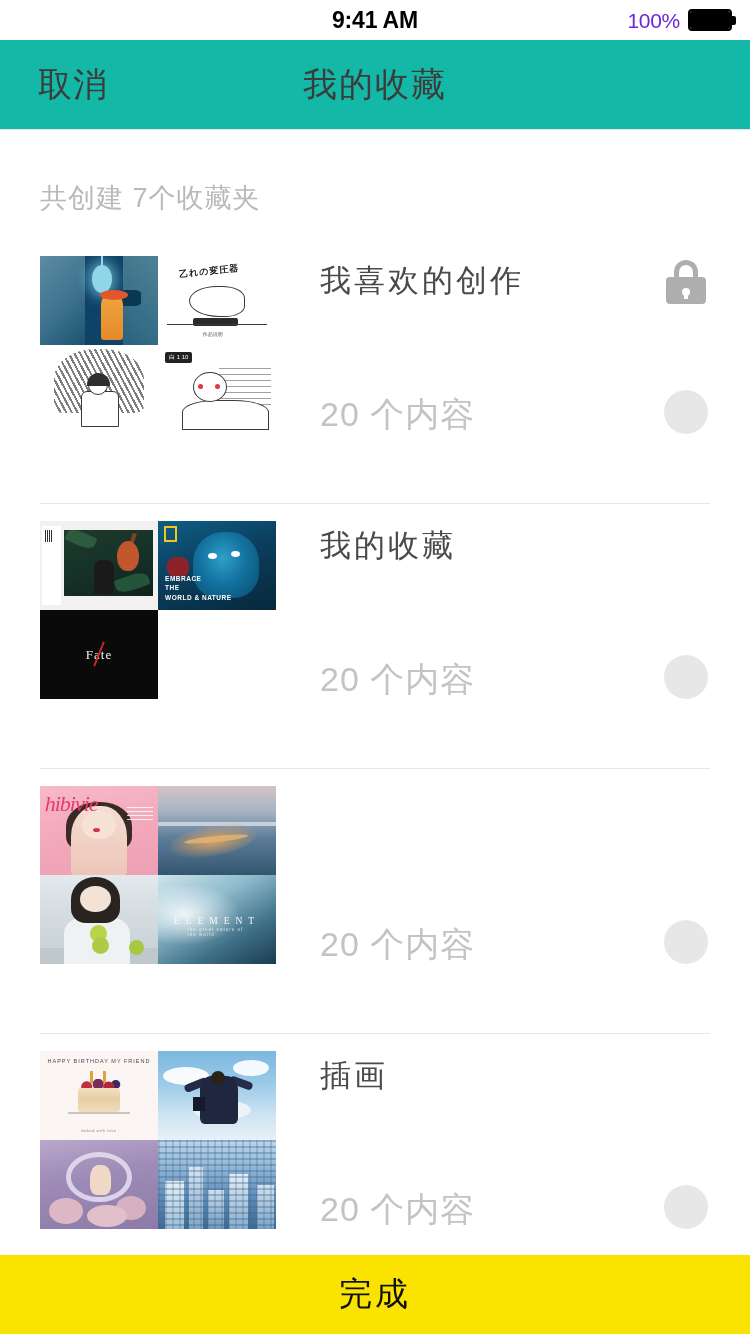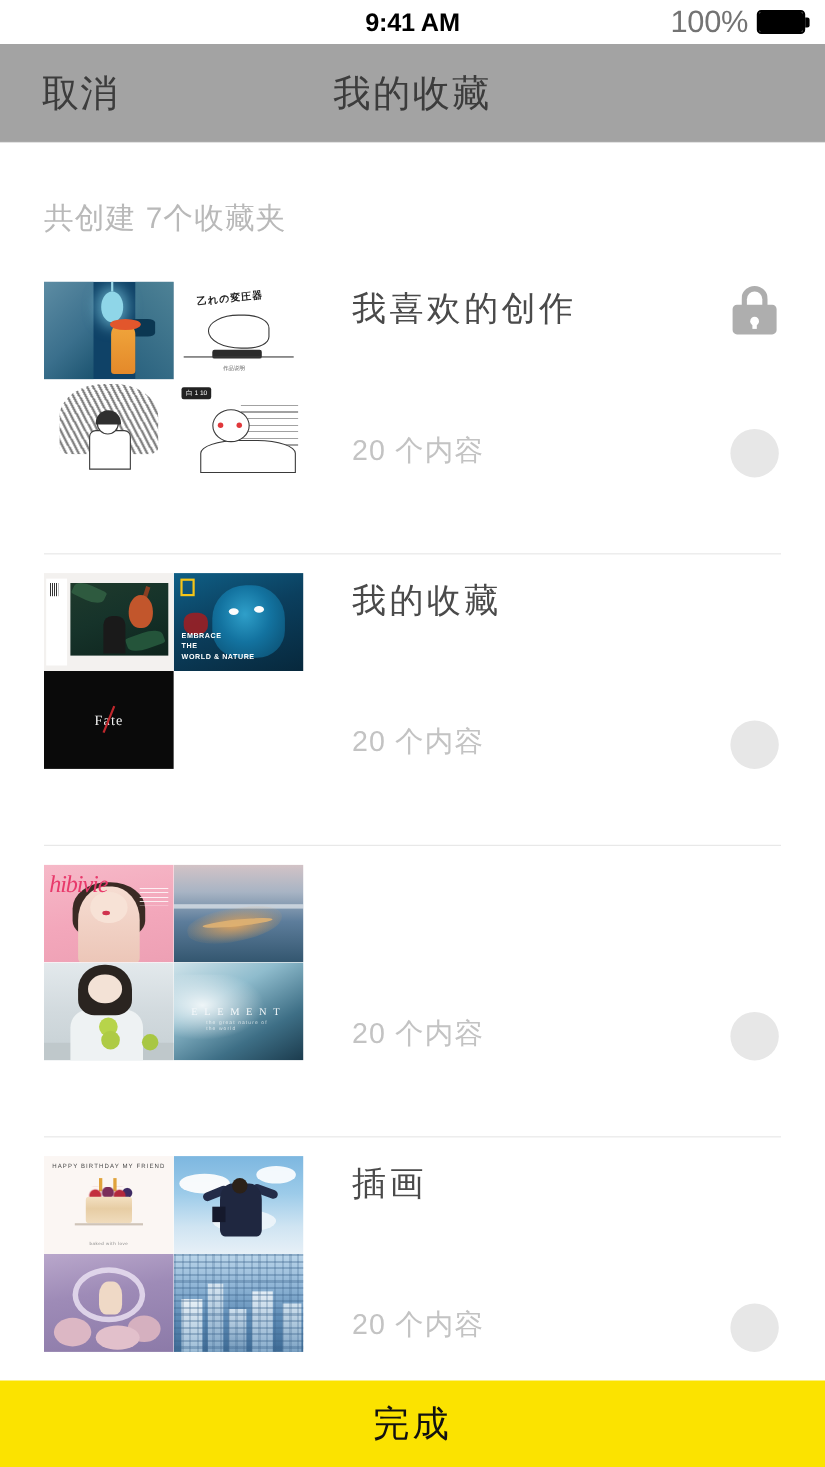--- a/index.html
+++ b/index.html
@@ -38,36 +38,36 @@
 
   .status-time {
     position: absolute; left: 0; right: 0; top: 0; height: 40px;
     display: flex; align-items: center; justify-content: center;
     font-size: 23px; font-weight: bold; color: #000; letter-spacing: -0.2px;
   }
   .status-right {
     position: absolute; right: 14px; top: 0; height: 40px;
     display: flex; align-items: center; gap: 8px;
   }
-  .batt-pct { font-size: 28px; color: #737373; letter-spacing: -0.3px; line-height: 1; }
+  .batt-pct { font-size: 21px; color: #6d28d9; letter-spacing: -0.3px; line-height: 1; }
   .battery { position: relative; width: 48px; height: 22px; }
   .battery .shell {
     position: absolute; left: 0; top: 0; width: 44px; height: 22px;
     border: 2px solid #000; border-radius: 4px; background: #fff;
   }
   .battery .fill { position: absolute; left: 2px; top: 2px; width: 40px; height: 18px; background: #000; border-radius: 2px; }
   .battery .nub {
     position: absolute; right: 0; top: 7px; width: 4px; height: 9px;
     background: #000; border-radius: 0 2px 2px 0;
   }
 
   
   .nav-bar {
     position: absolute; top: 40px; left: 0; width: 750px; height: 90px;
-    border-bottom: 1px solid #e2e2e2; background: #a3a3a3;
+    border-bottom: 1px solid #e2e2e2; background: #14b8a6;
   }
   .nav-btn {
     position: absolute; top: 0; height: 90px; display: flex; align-items: center;
     font-size: 34px; color: #3c3c3c; letter-spacing: 1px; cursor: pointer; background: none; border: 0;
     font-family: inherit;
   }
   .nav-cancel { left: 38px; }
   .nav-new { right: 38px; }
   .nav-title {
     position: absolute; left: 0; right: 0; top: 0; height: 90px;
@@ -93,21 +93,21 @@
     overflow: hidden; background: #ffffff;
   }
   .thumb { position: relative; overflow: hidden; background: #fff; }
 
   .fav-name {
     position: absolute; left: 320px; top: 22px;
     font-size: 31px; color: #4a4a4a; letter-spacing: 3px; line-height: 1.2;
   }
   .fav-count {
     position: absolute; left: 320px; top: 152px;
-    font-size: 26px; color: #c3c3c3; letter-spacing: 1px;
+    font-size: 34px; color: #c3c3c3; letter-spacing: 1px;
   }
   .lock-icon { position: absolute; right: 42px; top: 20px; width: 44px; height: 44px; }
   .lock-icon .body {
     position: absolute; left: 2px; bottom: 0; width: 40px; height: 27px;
     background: #aeaeae; border-radius: 4px;
   }
   .lock-icon .shackle {
     position: absolute; left: 10px; top: 0; width: 24px; height: 24px;
     border: 5px solid #aeaeae; border-bottom: 0; border-radius: 12px 12px 0 0;
   }

